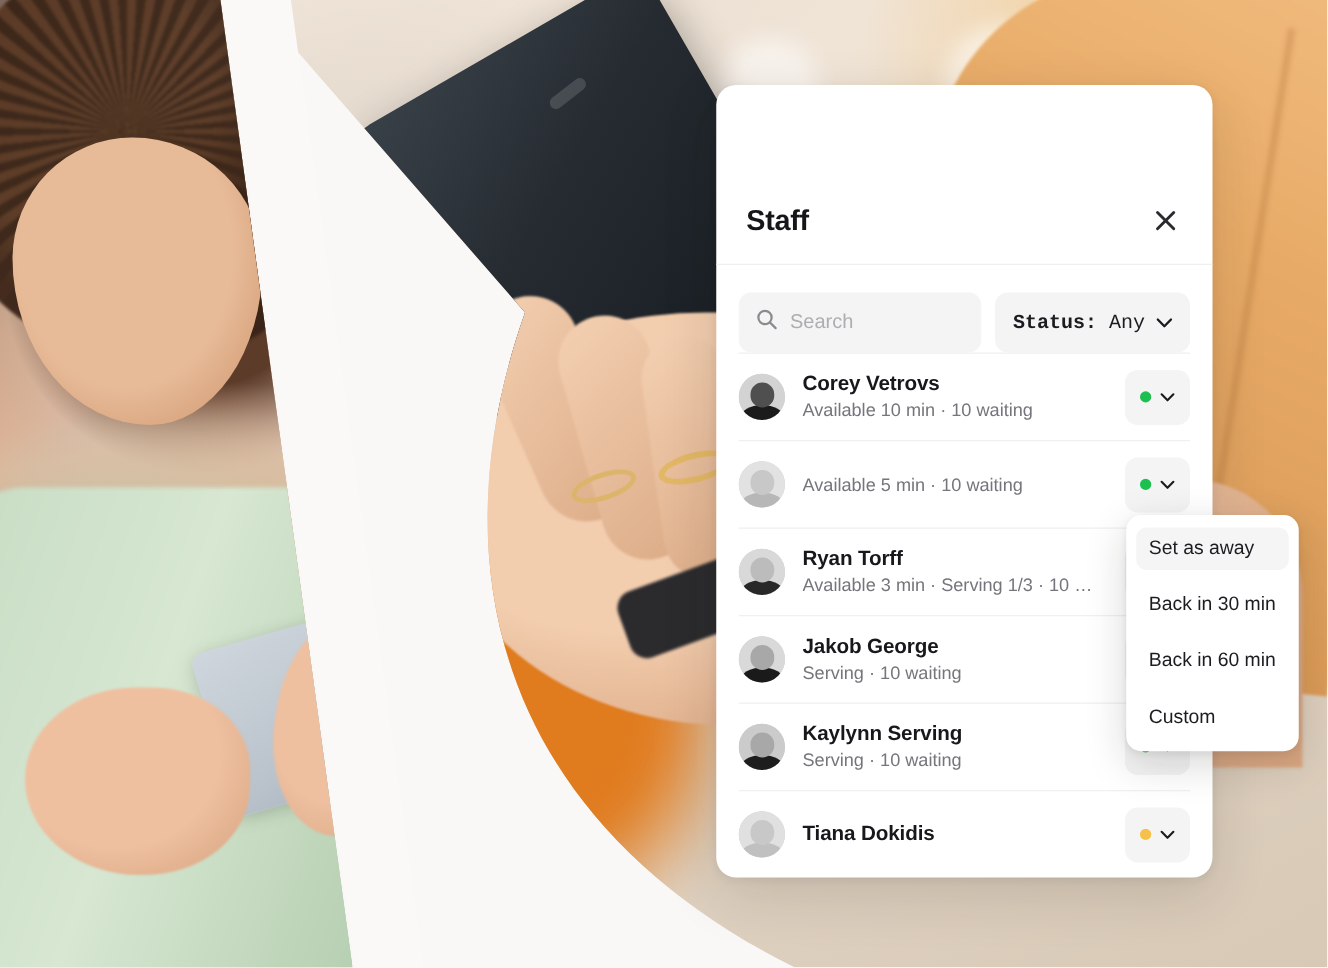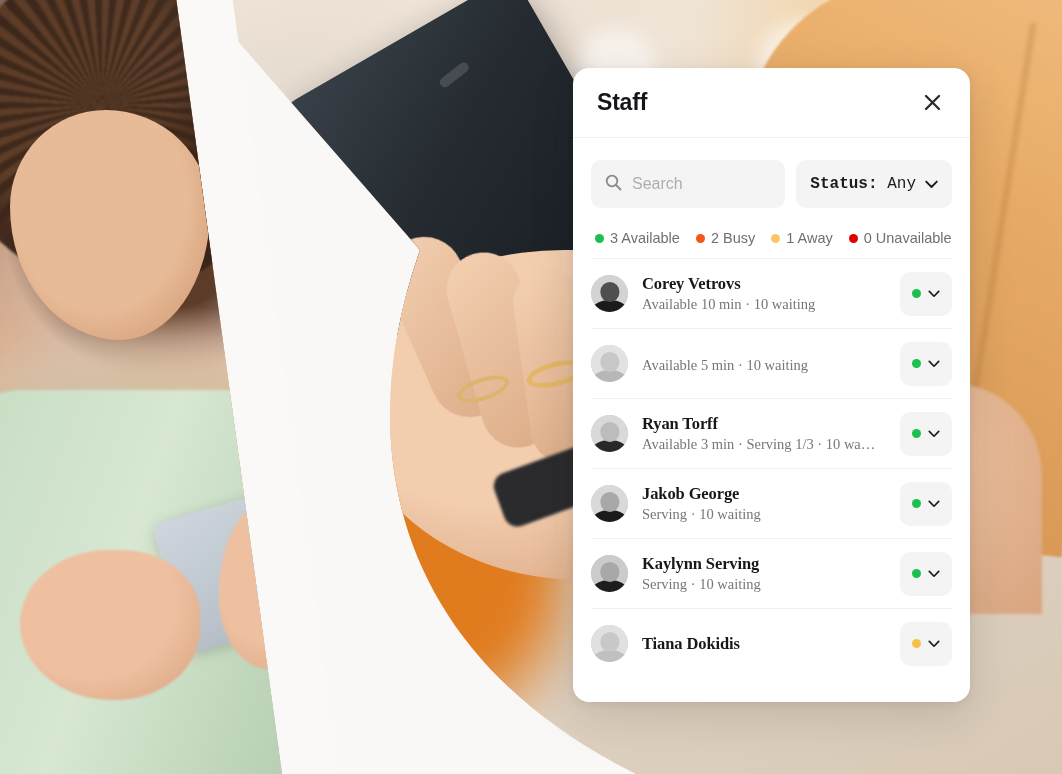--- a/index.html
+++ b/index.html
@@ -190,21 +190,21 @@
 
   
   .panel {
     position: absolute;
     left: 573px; top: 68px;
     width: 397px; height: 634px;
     background: #FFFFFF;
     border-radius: 16px;
     box-shadow: 0 14px 44px rgba(30,25,20,.14), 0 2px 8px rgba(30,25,20,.06);
     overflow: visible;
-    display: flex; flex-direction: column;
+    display: flex; flex-direction: column; justify-content: flex-end;
   }
   .panel-header {
     height: 70px;
     display: flex; align-items: center; justify-content: space-between;
     padding: 0 24px;
     border-bottom: 1px solid #EFEFEF;
     flex: none;
   }
   .panel-title {
     font-size: 23px; font-weight: bold; color: #15161A; letter-spacing: -.2px;
@@ -270,21 +270,21 @@
   }
   .avatar .av-bg { position: absolute; inset: 0; }
   .avatar .av-head {
     position: absolute; left: 50%; top: 20%; width: 52%; height: 52%;
     transform: translateX(-50%); border-radius: 50%;
   }
   .avatar .av-body {
     position: absolute; left: 50%; bottom: -24%; width: 96%; height: 56%;
     transform: translateX(-50%); border-radius: 50% 50% 0 0;
   }
-  .row-text { flex: 1 1 auto; min-width: 0; font-family: Liberation Serif, serif; }
+  .row-text { flex: 1 1 auto; min-width: 0; }
   .row-name {
     font-size: 16.5px; font-weight: bold; color: #17181C;
     letter-spacing: -.1px; line-height: 1.2;
   }
   .row-sub {
     font-size: 14.5px; color: #75757C; margin-top: 3px;
     white-space: nowrap; overflow: hidden; text-overflow: ellipsis;
     max-width: 240px;
   }
   .status-chip {
@@ -386,38 +386,20 @@
         <div class="status-filter">
           <span class="label"><b>Status:</b> <span>Any</span></span>
           <span class="chev">
             <svg width="13" height="9" viewBox="0 0 13 9" fill="none" aria-hidden="true">
               <path d="M1.2 1.6 L6.5 7 L11.8 1.6" stroke="currentColor" stroke-width="1.9" stroke-linecap="round" stroke-linejoin="round"></path>
             </svg>
           </span>
         </div>
       </div>
 
-      <div class="legend" id="legend">
-          <div class="item">
-            <span class="dot" style="background:#1DBF4F"></span>
-            <span>3 Available</span>
-          </div>
-          <div class="item">
-            <span class="dot" style="background:#F4561B"></span>
-            <span>2 Busy</span>
-          </div>
-          <div class="item">
-            <span class="dot" style="background:#FBC668"></span>
-            <span>1 Away</span>
-          </div>
-          <div class="item">
-            <span class="dot" style="background:#E00000"></span>
-            <span>0 Unavailable</span>
-          </div>
-        </div>
     </div>
 
     <div class="list" id="staff-list">
         <div class="row">
           <div class="avatar">
             <div class="av-bg" style="background:#d8d2cb"></div>
             <div class="av-body" style="background:#221a14"></div>
             <div class="av-head" style="background:#6b4a33"></div>
           </div>
           <div class="row-text">
@@ -521,15 +503,21 @@
             <span class="dot" style="background:#F5C14B"></span>
             <span class="chev">
               <svg width="12" height="8" viewBox="0 0 13 9" fill="none">
                 <path d="M1.2 1.6 L6.5 7 L11.8 1.6" stroke="currentColor" stroke-width="1.9" stroke-linecap="round" stroke-linejoin="round"></path>
               </svg>
             </span>
           </div>
         </div>
       </div>
 
+    <div class="menu" id="menu">
+        <div class="menu-item active">Set as away</div>
+        <div class="menu-item">Back in 30 min</div>
+        <div class="menu-item">Back in 60 min</div>
+        <div class="menu-item">Custom</div>
+      </div>
   </div>
 
 </div>
 
 </body></html>

